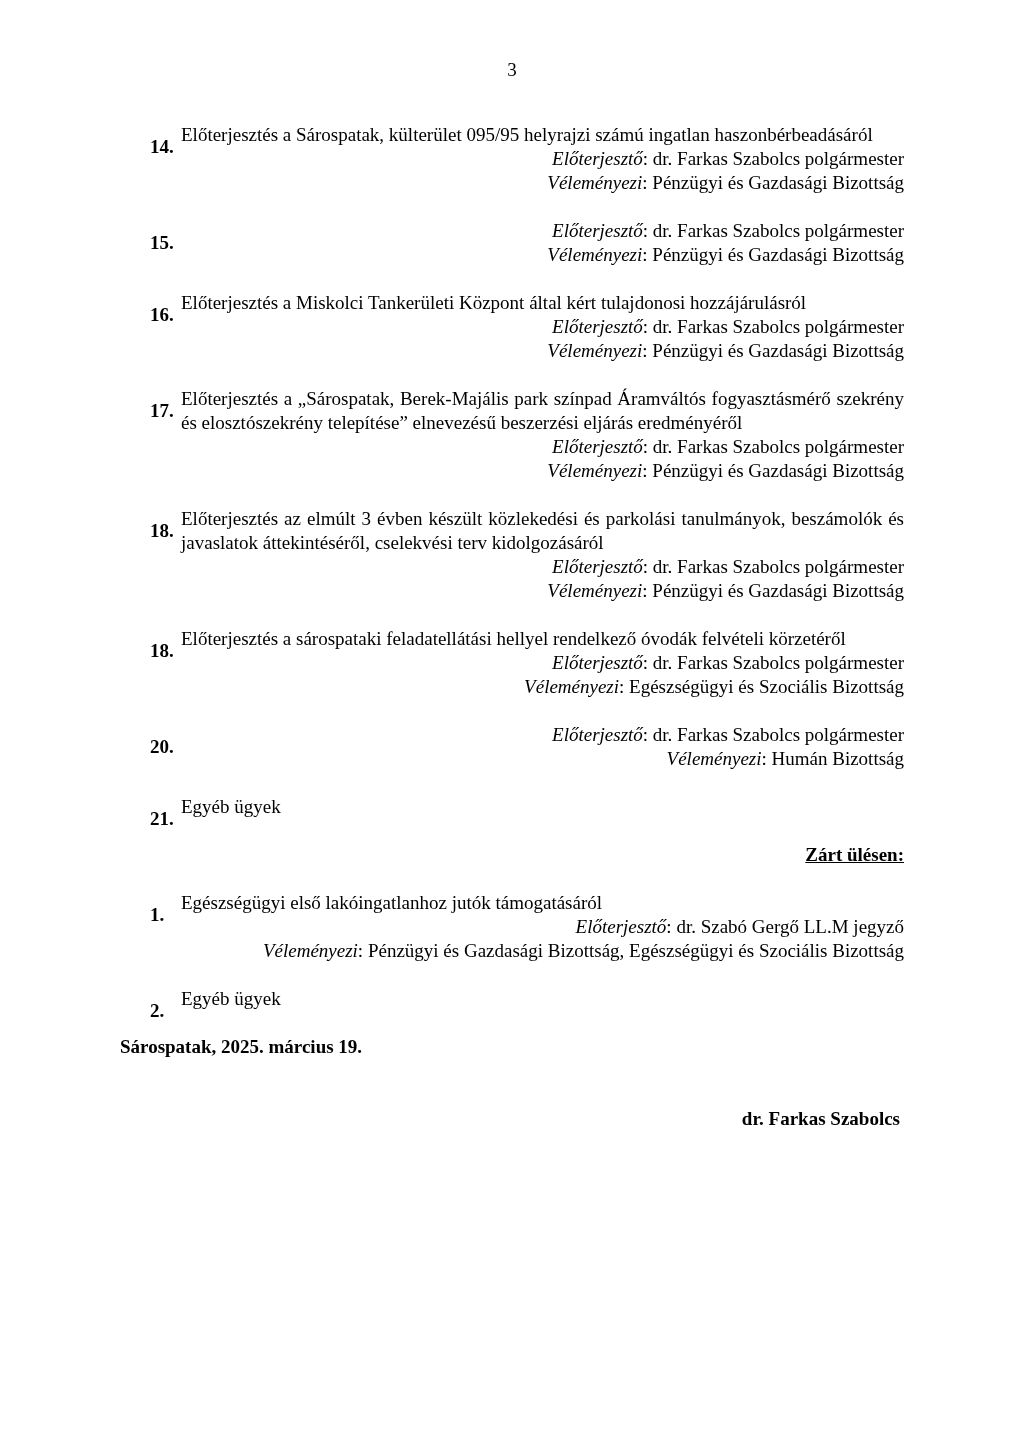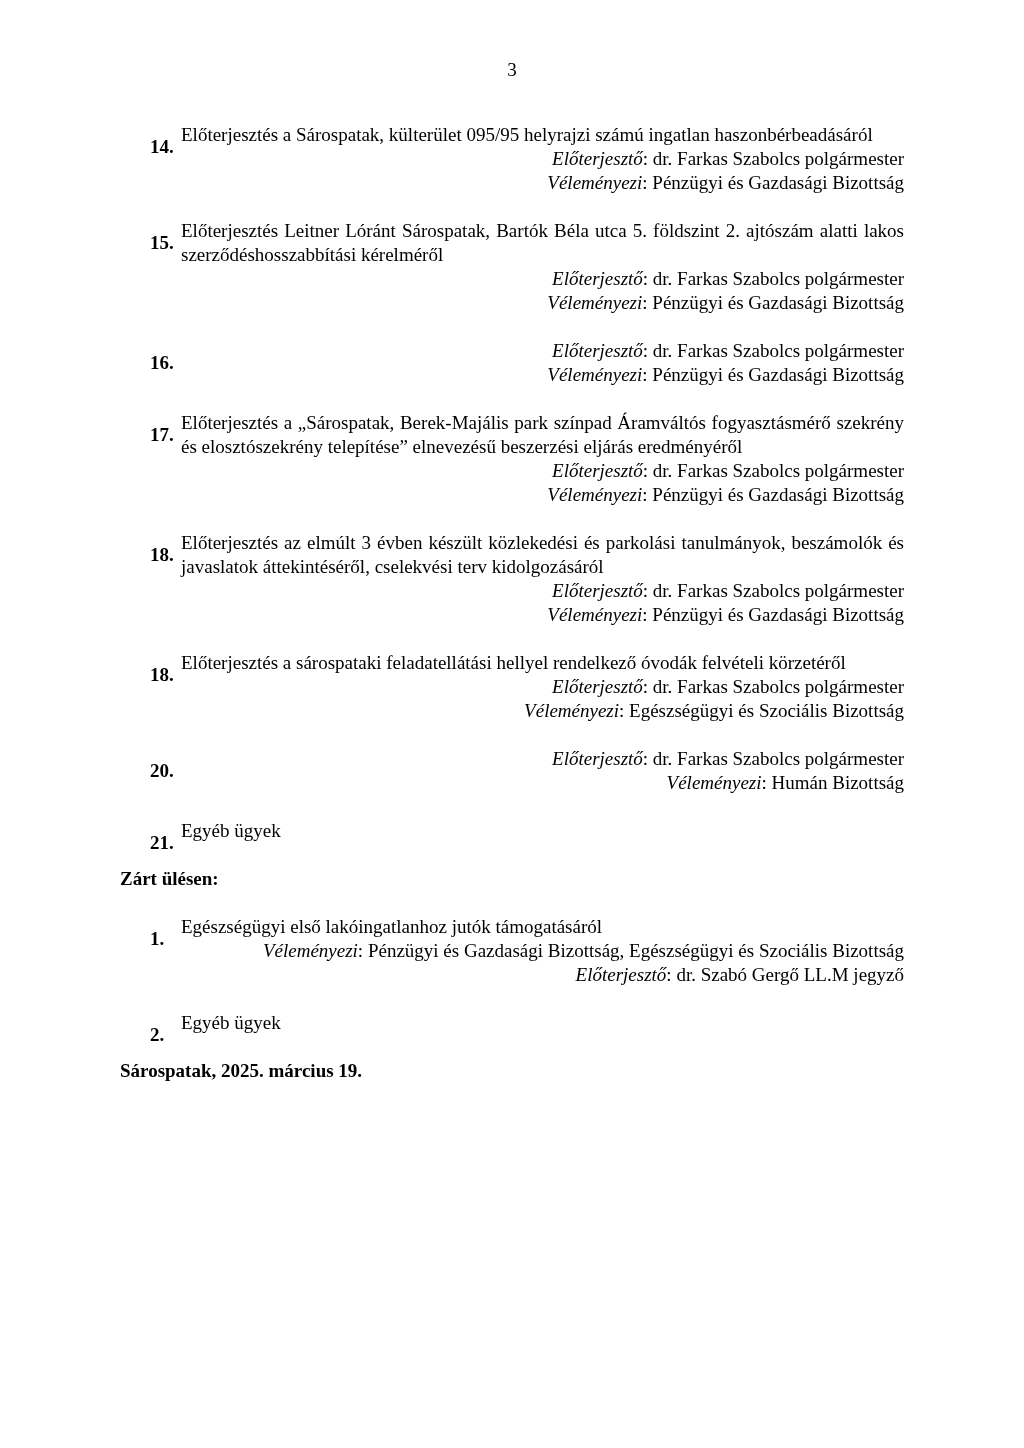--- a/index.html
+++ b/index.html
@@ -38,23 +38,24 @@
       top: 12px;
       font-weight: bold;
     }
     .item .title {
       font-weight: normal;
       text-align: justify;
     }
     .meta { text-align: right; }
     .lbl { font-style: italic; }
     .closed-heading {
-      text-align: left;
+      text-align: right;
       font-weight: bold;
       margin: 16px 0 24px 0;
+      text-decoration: underline;
     }
     .dateline {
       font-weight: bold;
       margin-top: 8px;
     }
     .signature {
       text-align: right;
       font-weight: bold;
       margin-top: 48px;
       padding-right: 4px;
@@ -74,29 +75,29 @@
       <div class="body">
         <div class="title">Előterjesztés a Sárospatak, külterület 095/95 helyrajzi számú ingatlan haszonbérbeadásáról</div>
         <div class="meta"><span class="lbl">Előterjesztő</span><span>: </span><span>dr. Farkas Szabolcs polgármester</span></div>
         <div class="meta"><span class="lbl">Véleményezi</span><span>: </span><span>Pénzügyi és Gazdasági Bizottság</span></div>
       </div>
     </div>
 
     <div class="item">
       <span class="num">15.</span>
       <div class="body">
-        <div class="title">Előterjesztés Leitner Lóránt Sárospatak, Bartók Béla utca 5. földszint 2. ajtószám alatti lakos szerződéshosszabbítási kérelméről</div>
         <div class="meta"><span class="lbl">Előterjesztő</span><span>: </span><span>dr. Farkas Szabolcs polgármester</span></div>
         <div class="meta"><span class="lbl">Véleményezi</span><span>: </span><span>Pénzügyi és Gazdasági Bizottság</span></div>
       </div>
     </div>
 
     <div class="item">
       <span class="num">16.</span>
       <div class="body">
+        <div class="title">Előterjesztés a Miskolci Tankerületi Központ által kért tulajdonosi hozzájárulásról</div>
         <div class="meta"><span class="lbl">Előterjesztő</span><span>: </span><span>dr. Farkas Szabolcs polgármester</span></div>
         <div class="meta"><span class="lbl">Véleményezi</span><span>: </span><span>Pénzügyi és Gazdasági Bizottság</span></div>
       </div>
     </div>
 
     <div class="item">
       <span class="num">17.</span>
       <div class="body">
         <div class="title">Előterjesztés a „Sárospatak, Berek-Majális park színpad Áramváltós fogyasztásmérő szekrény és elosztószekrény telepítése” elnevezésű beszerzési eljárás eredményéről</div>
         <div class="meta"><span class="lbl">Előterjesztő</span><span>: </span><span>dr. Farkas Szabolcs polgármester</span></div>
@@ -140,30 +141,31 @@
   </div>
 
   <div class="closed-heading">Zárt ülésen:</div>
 
   <div class="closed-list">
 
     <div class="item">
       <span class="num">1.</span>
       <div class="body">
         <div class="title">Egészségügyi első lakóingatlanhoz jutók támogatásáról</div>
+        <div class="meta"><span class="lbl">Előterjesztő</span><span>: </span><span>dr. Szabó Gergő LL.M jegyző</span></div>
         <div class="meta"><span class="lbl">Véleményezi</span><span>: </span><span>Pénzügyi és Gazdasági Bizottság, Egészségügyi és Szociális Bizottság</span></div>
-        <div class="meta"><span class="lbl">Előterjesztő</span><span>: </span><span>dr. Szabó Gergő LL.M jegyző</span></div>
       </div>
     </div>
 
     <div class="item">
       <span class="num">2.</span>
       <div class="body">
         <div class="title">Egyéb ügyek</div>
       </div>
     </div>
 
   </div>
 
   <div class="dateline">Sárospatak, 2025. március 19.</div>
 
+  <div class="signature">dr. Farkas Szabolcs</div>
 
 </div>
 
 </body></html>

